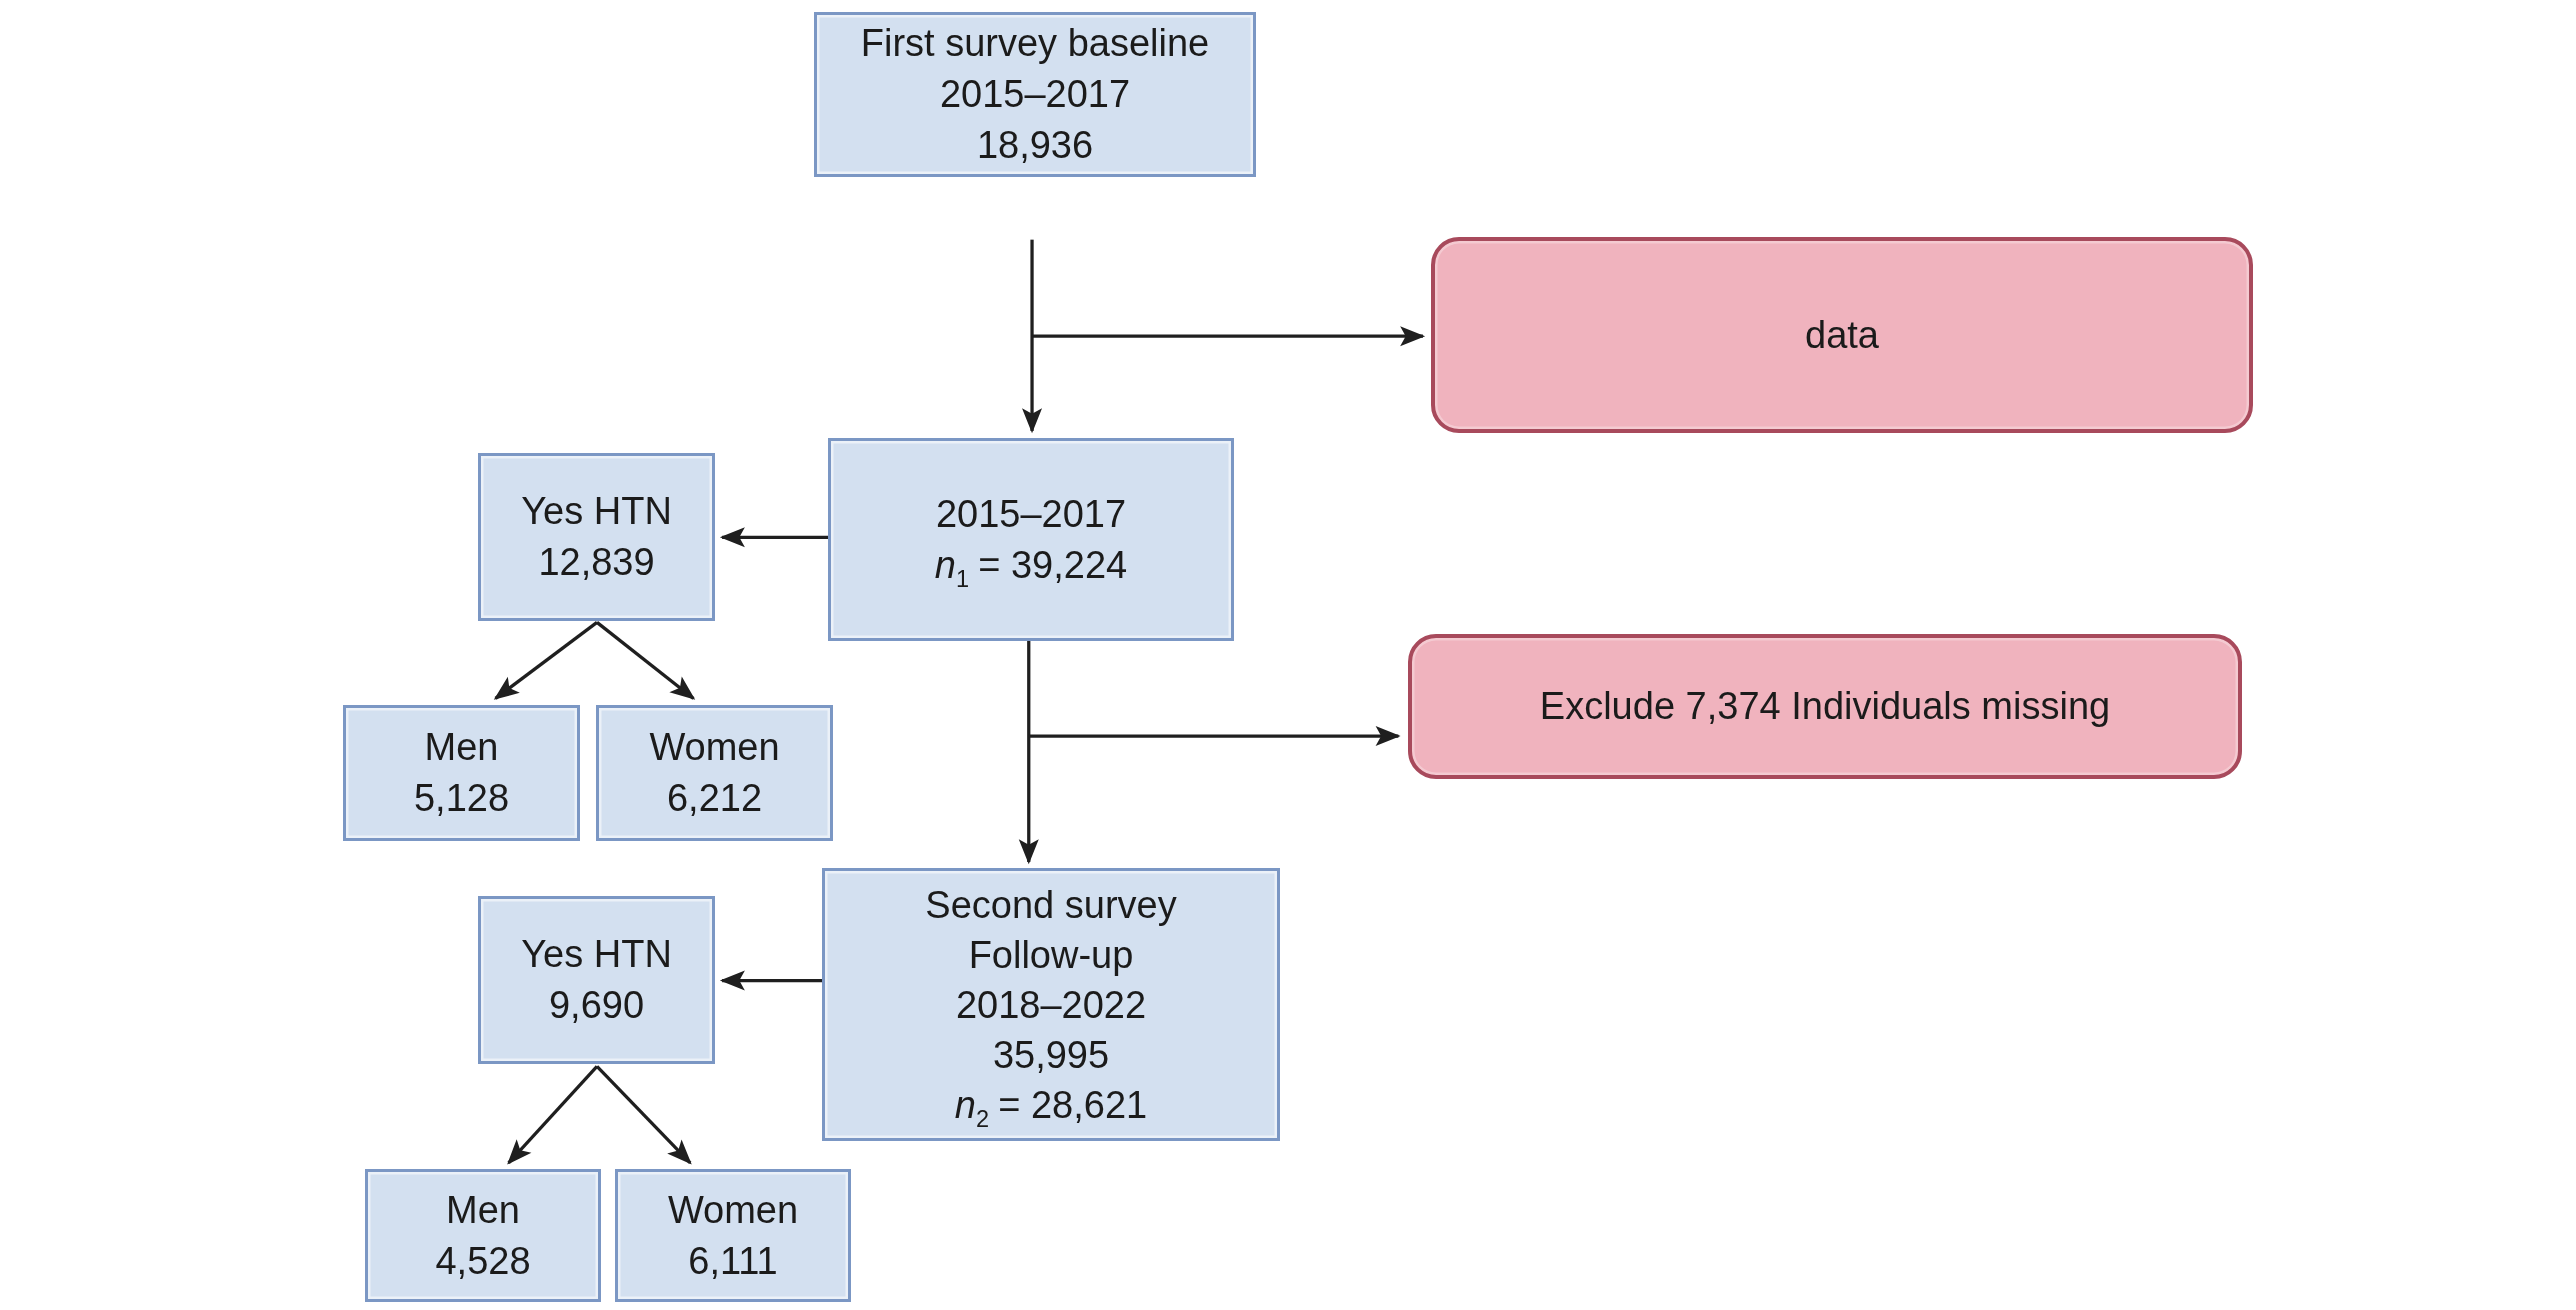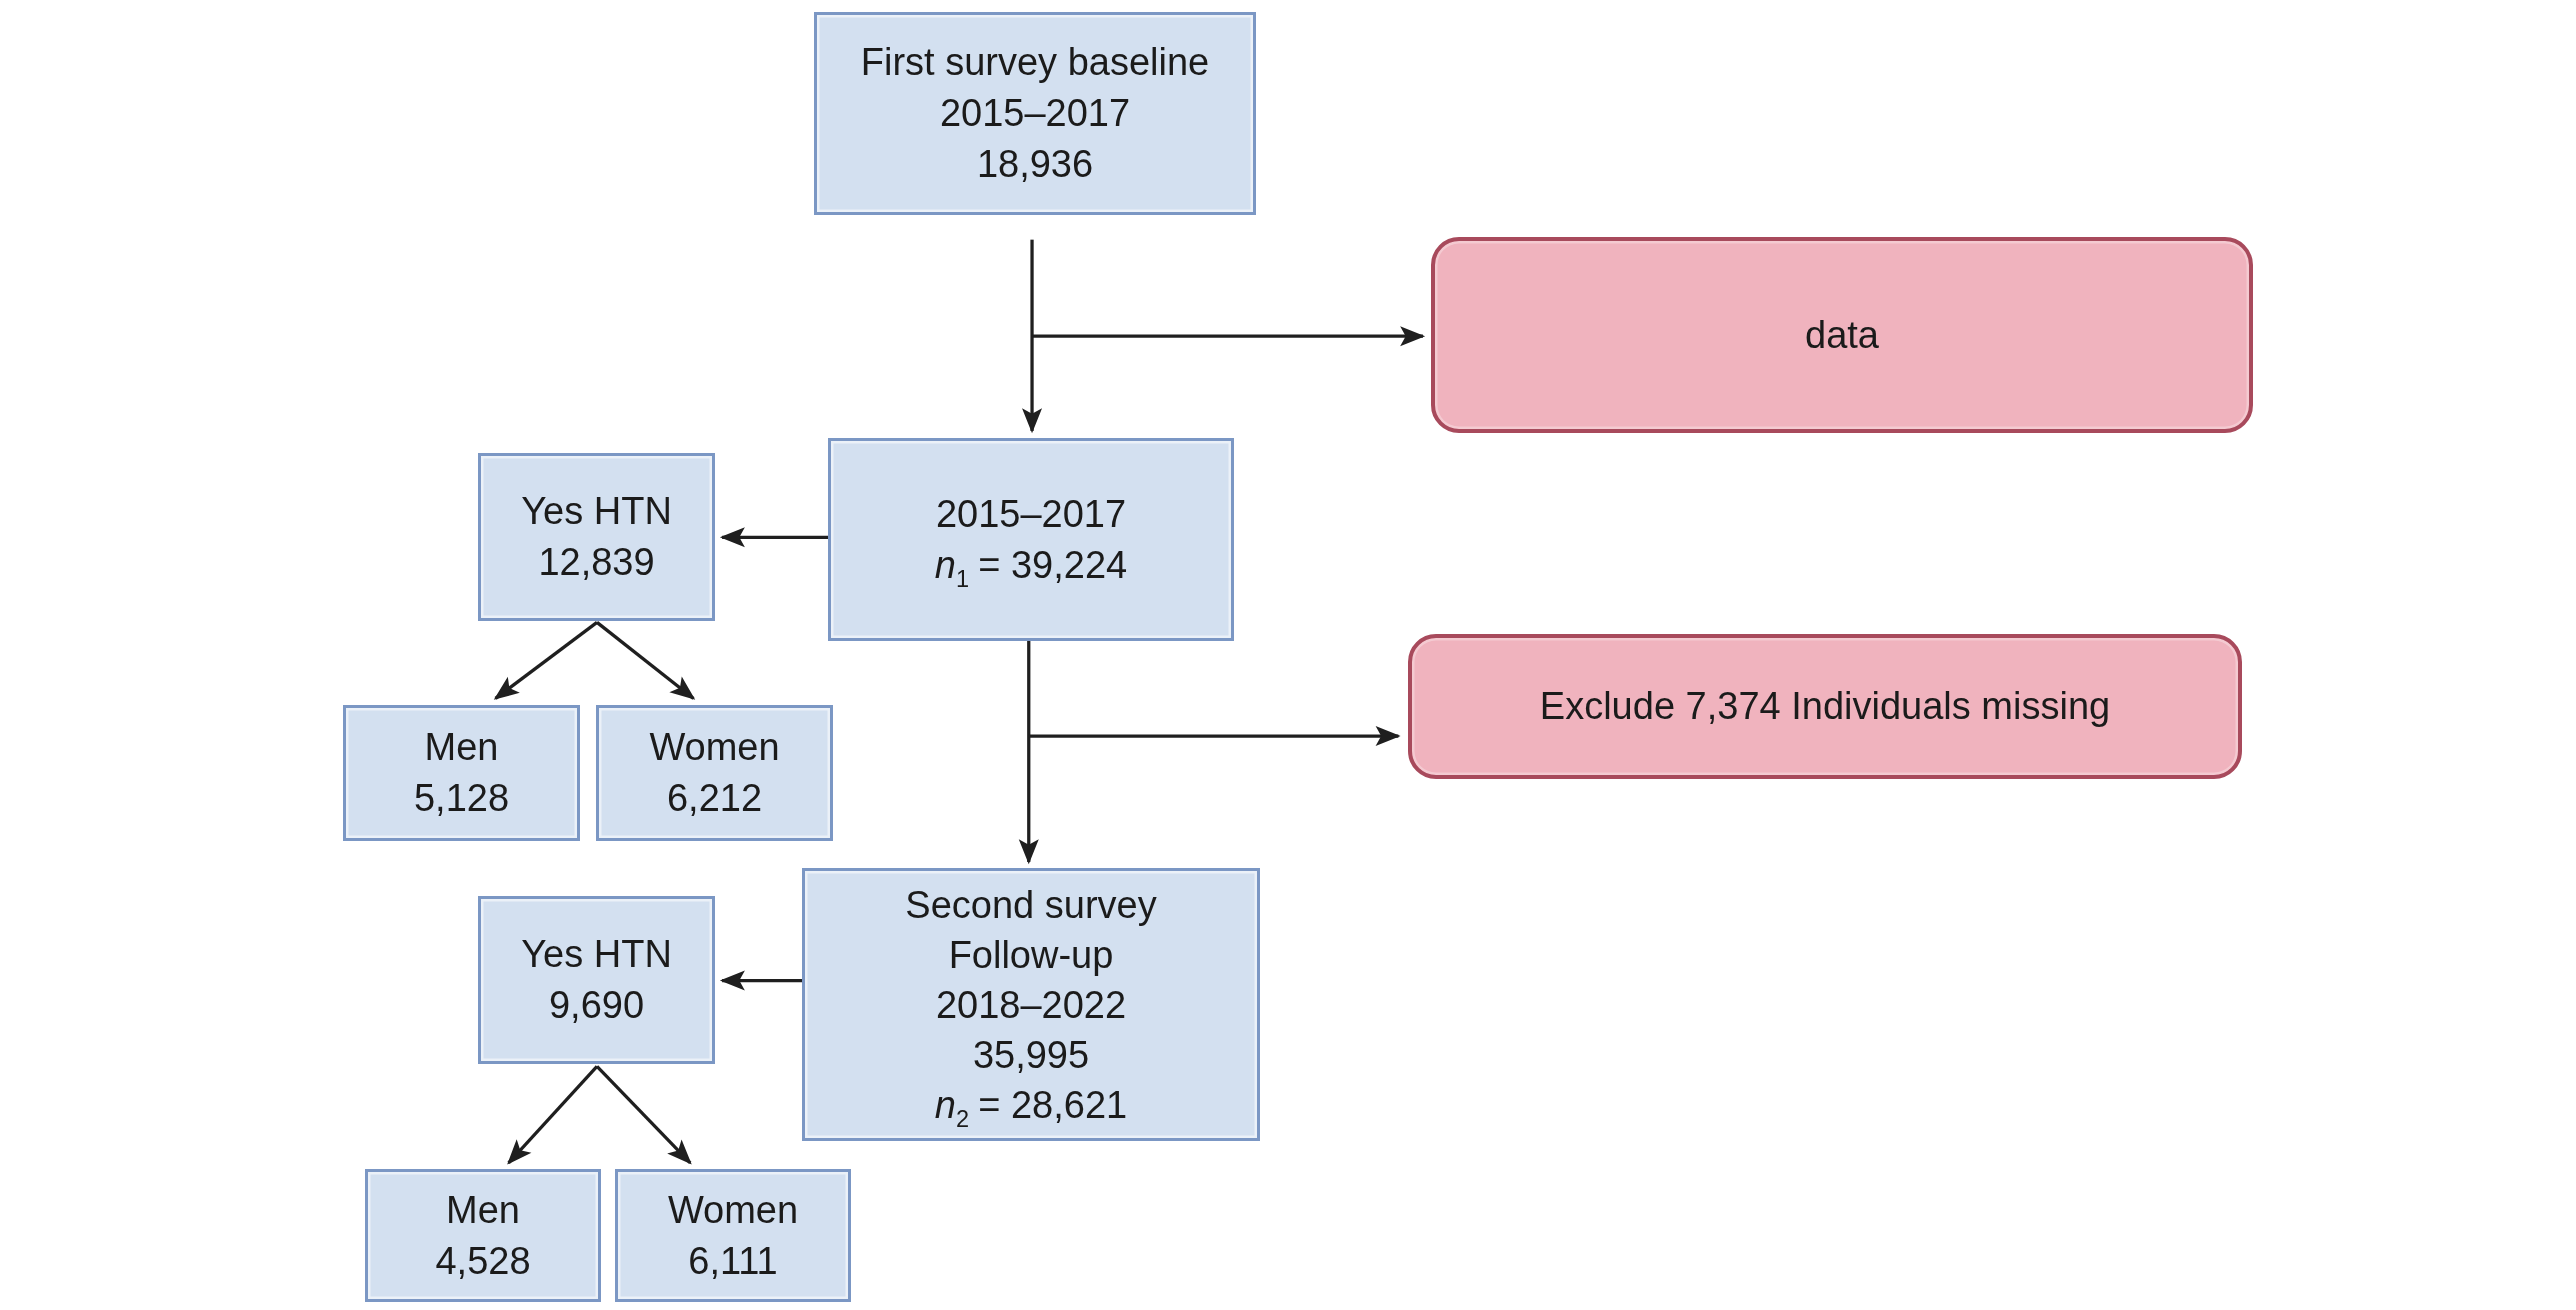--- a/index.html
+++ b/index.html
@@ -64,21 +64,21 @@
     <line x1="1013" y1="657" x2="883" y2="657" marker-end="url(#ah)"></line>
     <line x1="730" y1="761" x2="606" y2="854" marker-end="url(#ah)"></line>
     <line x1="730" y1="761" x2="848" y2="854" marker-end="url(#ah)"></line>
     <line x1="1258" y1="783" x2="1258" y2="1054" marker-end="url(#ah)"></line>
     <line x1="1258" y1="900" x2="1710" y2="900" marker-end="url(#ah)"></line>
     <line x1="1035" y1="1199" x2="883" y2="1199" marker-end="url(#ah)"></line>
     <line x1="730" y1="1304" x2="622" y2="1422" marker-end="url(#ah)"></line>
     <line x1="730" y1="1304" x2="844" y2="1422" marker-end="url(#ah)"></line>
   </svg>
 
-  <div class="box bbox" style="left:814px; top:12.3px; width:442px; height:203px;">
+  <div class="box bbox" style="left:814px; top:12.3px; width:442px; height:165px;">
     <span class="ln">First survey baseline</span>
     <span class="ln">2015–2017</span>
     <span class="ln">18,936</span>
   </div>
 
   <div class="box rbox" style="left:1431px; top:237px; width:822px; height:196px;">
     <span class="ln">data</span>
   </div>
 
   <div class="box bbox" style="left:828px; top:438px; width:406px; height:203px;">
@@ -98,21 +98,21 @@
 
   <div class="box bbox" style="left:596px; top:705px; width:237px; height:136px;">
     <span class="ln">Women</span>
     <span class="ln">6,212</span>
   </div>
 
   <div class="box rbox" style="left:1408px; top:634px; width:834px; height:145px;">
     <span class="ln">Exclude 7,374 Individuals missing</span>
   </div>
 
-  <div class="box bbox tight" style="left:802px; top:868px; width:458px; height:273px;">
+  <div class="box bbox tight" style="left:822px; top:868px; width:458px; height:273px;">
     <span class="ln">Second survey</span>
     <span class="ln">Follow-up</span>
     <span class="ln">2018–2022</span>
     <span class="ln">35,995</span>
     <span class="ln nline"><i class="nvar">n</i><sub>2</sub><span class="nval">= 28,621</span></span>
   </div>
 
   <div class="box bbox" style="left:478px; top:896px; width:237px; height:168px;">
     <span class="ln">Yes HTN</span>
     <span class="ln">9,690</span>

